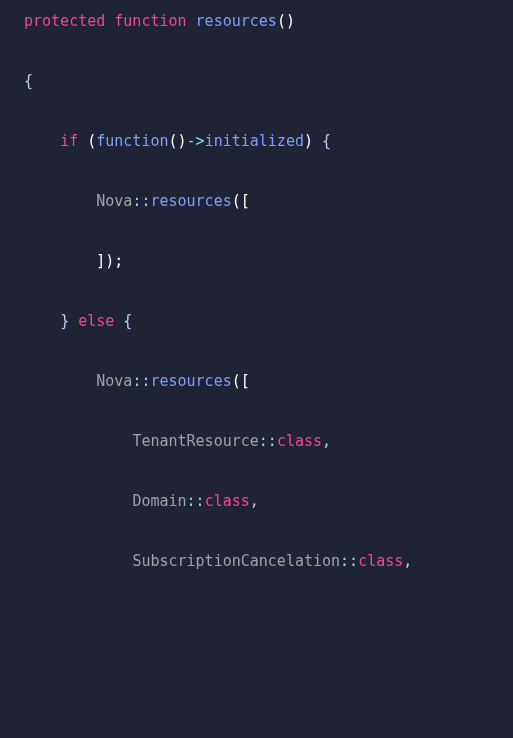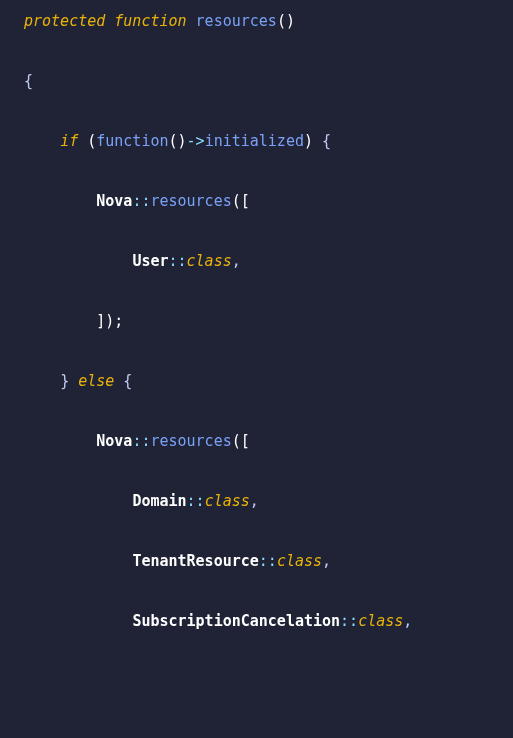--- a/index.html
+++ b/index.html
@@ -13,40 +13,39 @@
     line-height: 15px;
     color: #c0caf5;
     overflow: hidden;
   }
   pre {
     margin: 0;
     padding: 14px 0 0 24px;
     white-space: pre;
   }
   .line { display: block; height: 45px; }
-  .kw     { color: #eab308; font-style: italic; }  
+  .kw     { color: #ec4899; }  
   .fn     { color: #7aa2f7; }                       
   .paren  { color: #ffffff; }
   .brace  { color: #c0caf5; }
   .op     { color: #89ddff; }
-  .cls    { color: #ffffff; font-weight: bold; }                       
+  .cls    { color: #a3a3a3; }                       
   .method { color: #7aa2f7; }
   .punct  { color: #c0caf5; }
   .arrow  { color: #89ddff; }
 </style>
 </head>
 <body>
 
 <pre><span class="line"><span class="kw">protected</span> <span class="kw">function</span> <span class="fn">resources</span><span class="paren">()</span></span>
 <span class="line"><span class="brace">{</span></span>
 <span class="line">    <span class="kw">if</span> <span class="paren">(</span><span class="fn">function</span><span class="paren">()</span><span class="arrow">-&gt;</span><span class="fn">initialized</span><span class="paren">)</span> <span class="brace">{</span></span>
 <span class="line">        <span class="cls">Nova</span><span class="op">::</span><span class="method">resources</span><span class="paren">([</span></span>
-<span class="line">            <span class="cls">User</span><span class="op">::</span><span class="kw">class</span><span class="punct">,</span></span>
 <span class="line">        <span class="paren">]);</span></span>
 <span class="line">    <span class="brace">}</span> <span class="kw">else</span> <span class="brace">{</span></span>
 <span class="line">        <span class="cls">Nova</span><span class="op">::</span><span class="method">resources</span><span class="paren">([</span></span>
+<span class="line">            <span class="cls">TenantResource</span><span class="op">::</span><span class="kw">class</span><span class="punct">,</span></span>
 <span class="line">            <span class="cls">Domain</span><span class="op">::</span><span class="kw">class</span><span class="punct">,</span></span>
-<span class="line">            <span class="cls">TenantResource</span><span class="op">::</span><span class="kw">class</span><span class="punct">,</span></span>
 <span class="line">            <span class="cls">SubscriptionCancelation</span><span class="op">::</span><span class="kw">class</span><span class="punct">,</span></span>
 
 
 
 </pre>
 
 </body></html>

